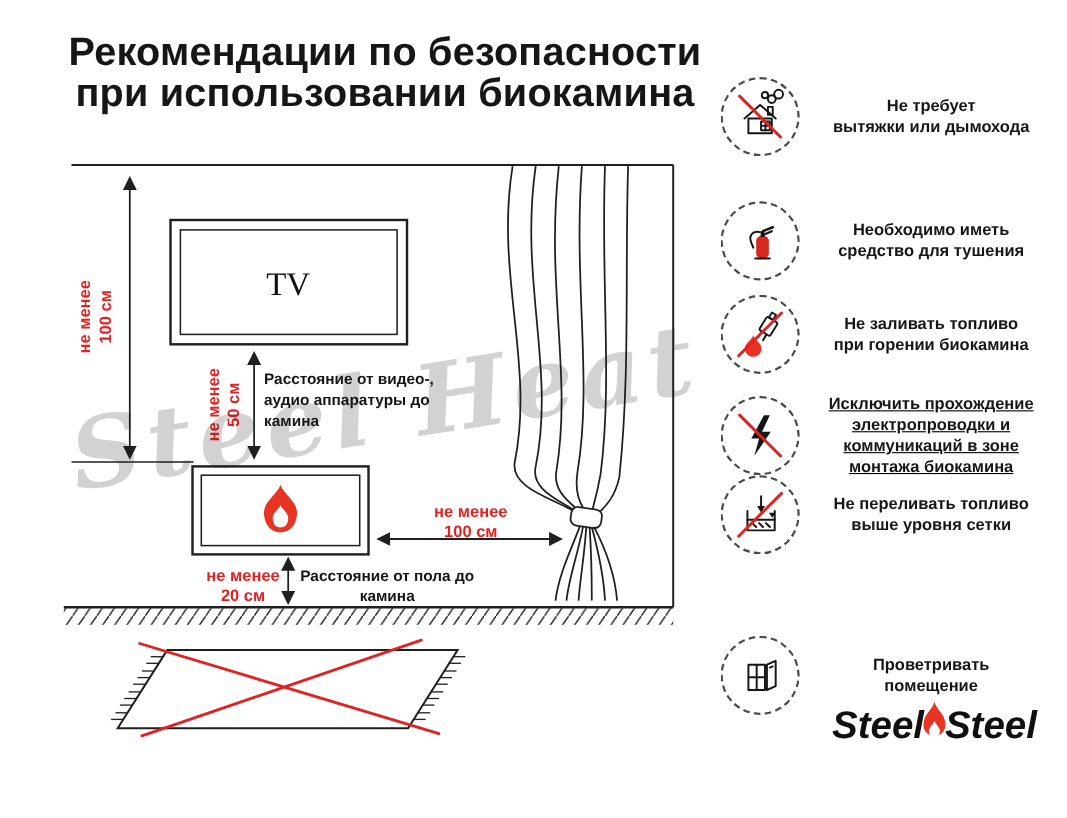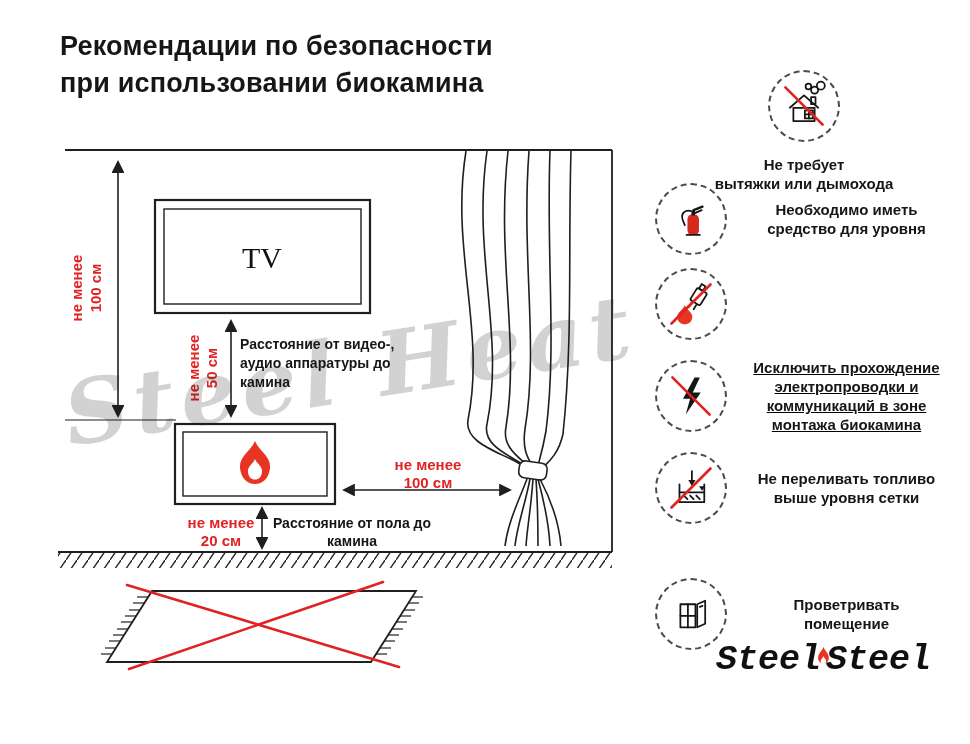--- a/index.html
+++ b/index.html
@@ -2,21 +2,21 @@
 <html><head>
 <meta charset="utf-8">
 <style>
   html,body { margin:0; padding:0; background:#fff; }
   .page {
     position:relative; width:970px; height:744px; background:#ffffff;
     font-family:"Liberation Sans", sans-serif; overflow:hidden;
   }
   .title {
     position:absolute; left:60px; top:28px; width:580px; margin:0;
-    font-size:27px; line-height:37px; font-weight:700;
+    text-align:center; font-size:36px; line-height:37px; font-weight:700;
     color:#161616; letter-spacing:0.2px;
   }
   .diagram { position:absolute; left:0; top:0; }
 
   
   .wall   { stroke:#1f1f1f; stroke-width:1.8; fill:none; }
   .floor  { stroke:#1f1f1f; stroke-width:2.2; fill:none; }
   .box2   { fill:#ffffff; stroke:#1f1f1f; stroke-width:2.2; }
   .box1   { fill:none; stroke:#1f1f1f; stroke-width:1.4; }
   .thin   { stroke:#1f1f1f; stroke-width:1.2; fill:none; }
@@ -31,44 +31,44 @@
 
   .watermark {
     position:absolute; left:35px; top:318px; width:630px; text-align:center;
     font-family:"DejaVu Serif",serif; font-style:italic; font-weight:700;
     font-size:88px; letter-spacing:6px; white-space:nowrap;
     color:rgba(30,30,30,0.20); transform:rotate(-9deg); pointer-events:none;
   }
 
   
   .safety-item { position:absolute; left:655px; width:298px; display:flex; align-items:center; gap:13px; }
-  .safety-item:nth-of-type(1){ top:70px;flex-direction:column; }
+  .safety-item:nth-of-type(1){ top:70px; }
   .safety-item:nth-of-type(2){ top:183px; }
   .safety-item:nth-of-type(3){ top:268px; }
   .safety-item:nth-of-type(4){ top:358px;text-decoration:underline; }
-  .safety-item:nth-of-type(5){ top:452px; }
+  .safety-item:nth-of-type(5){ top:432px; }
   .safety-item:nth-of-type(6){ top:578px; }
   .icon-circle {
     box-sizing:border-box; width:72px; height:72px; flex:0 0 auto;
     border:2px dashed #4a4a4a; border-radius:50%;
     display:flex; align-items:center; justify-content:center;
   }
   .icon-circle svg { width:62px; height:62px; }
   .ico   { stroke:#161616; stroke-width:2; fill:none; stroke-linejoin:round; stroke-linecap:round; }
   .icofill { fill:#161616; stroke:none; }
   .slash { stroke:#e02222; stroke-width:3; stroke-linecap:round; }
   .safety-label {
     flex:1; text-align:center; font-weight:700; font-size:15px; line-height:19px;
     color:#161616; white-space:pre-line;
   }
 
   .logo {
-    position:absolute; left:716px; top:640px; width:215px;
+    position:absolute; left:742px; top:640px; width:215px;
     display:flex; align-items:center; justify-content:center;
-    font-style:italic; font-weight:700; font-size:35px; color:#101010;font-family:Liberation Mono, monospace;
+    font-style:italic; font-weight:700; font-size:35px; color:#101010;
   }
   .logo-flame { width:27px; height:40px; margin:0 -4px; position:relative; top:-3px; }
 </style>
 </head>
 <body>
 
 <div class="page">
 
   <h1 class="title"><span>Рекомендации по безопасности</span><br><span>при использовании биокамина</span></h1>
 
@@ -214,36 +214,38 @@
         <svg viewBox="0 0 70 70">
           <rect x="31" y="30" width="13" height="23" rx="5" fill="#d42a1e"></rect>
           <rect x="35.5" y="25" width="4" height="6" class="icofill"></rect>
           <line x1="38" y1="25" x2="48" y2="21" stroke="#161616" stroke-width="2.6" stroke-linecap="round"></line>
           <line x1="38" y1="29" x2="47" y2="25" stroke="#161616" stroke-width="2.2" stroke-linecap="round"></line>
           <path d="M35,26 C27,24 23,30 26,37 L28,42" class="ico"></path>
           <line x1="30" y1="53" x2="45" y2="53" class="ico"></line>
         </svg>
       </div>
       <div class="safety-label">Необходимо иметь
-средство для уровня</div>
+средство для тушения</div>
     </div>
 
     <div class="safety-item">
       <div class="icon-circle">
         <svg viewBox="0 0 70 70">
           <g class="ico" transform="rotate(32 44 27)">
             <rect x="37" y="19" width="13" height="16" rx="2"></rect>
             <rect x="39" y="13" width="5" height="6"></rect>
           </g>
           <line x1="36" y1="33" x2="33" y2="38" class="ico"></line>
           <line x1="41" y1="36" x2="38" y2="41" class="ico"></line>
           <path d="M28,36 C30,42 37,44 36.5,50 C36,55 32.5,58 28,58 C23.5,58 20,55 19.5,50 C19,44 26,42 28,36 Z" fill="#e73423"></path>
           <line class="slash" x1="13" y1="57" x2="57" y2="13"></line>
         </svg>
       </div>
+      <div class="safety-label">Не заливать топливо
+при горении биокамина</div>
     </div>
 
     <div class="safety-item">
       <div class="icon-circle">
         <svg viewBox="0 0 70 70">
           <polygon class="icofill" points="39,14 26,38 34,38 29,56 46,31 37,31 45,14"></polygon>
           <line class="slash" x1="14" y1="14" x2="56" y2="56"></line>
         </svg>
       </div>
       <div class="safety-label">Исключить прохождение

